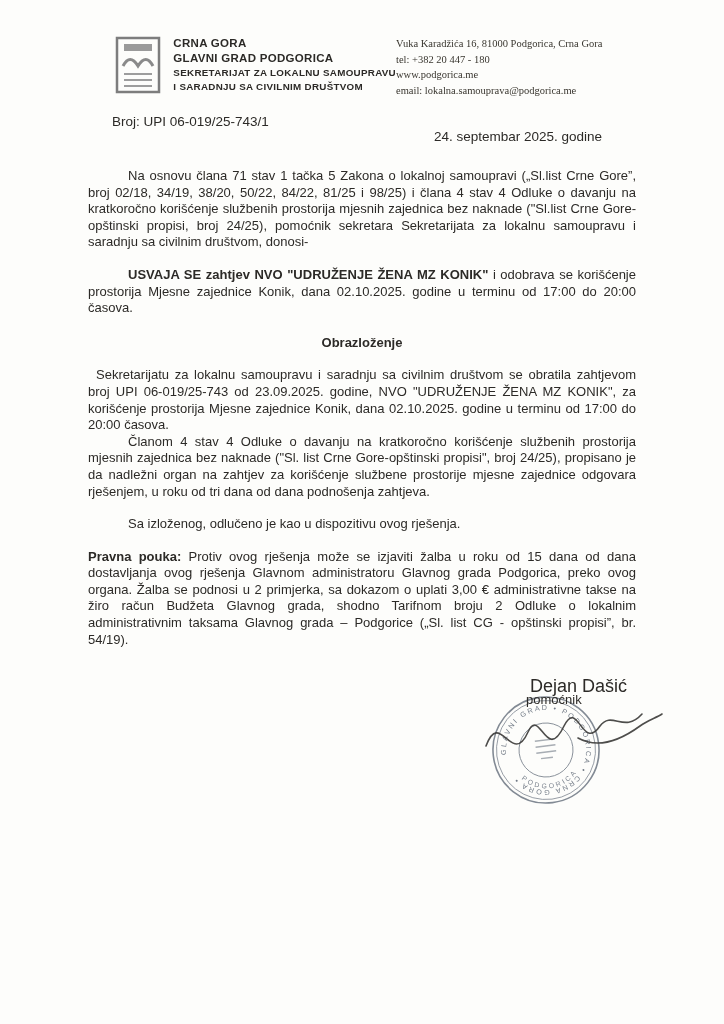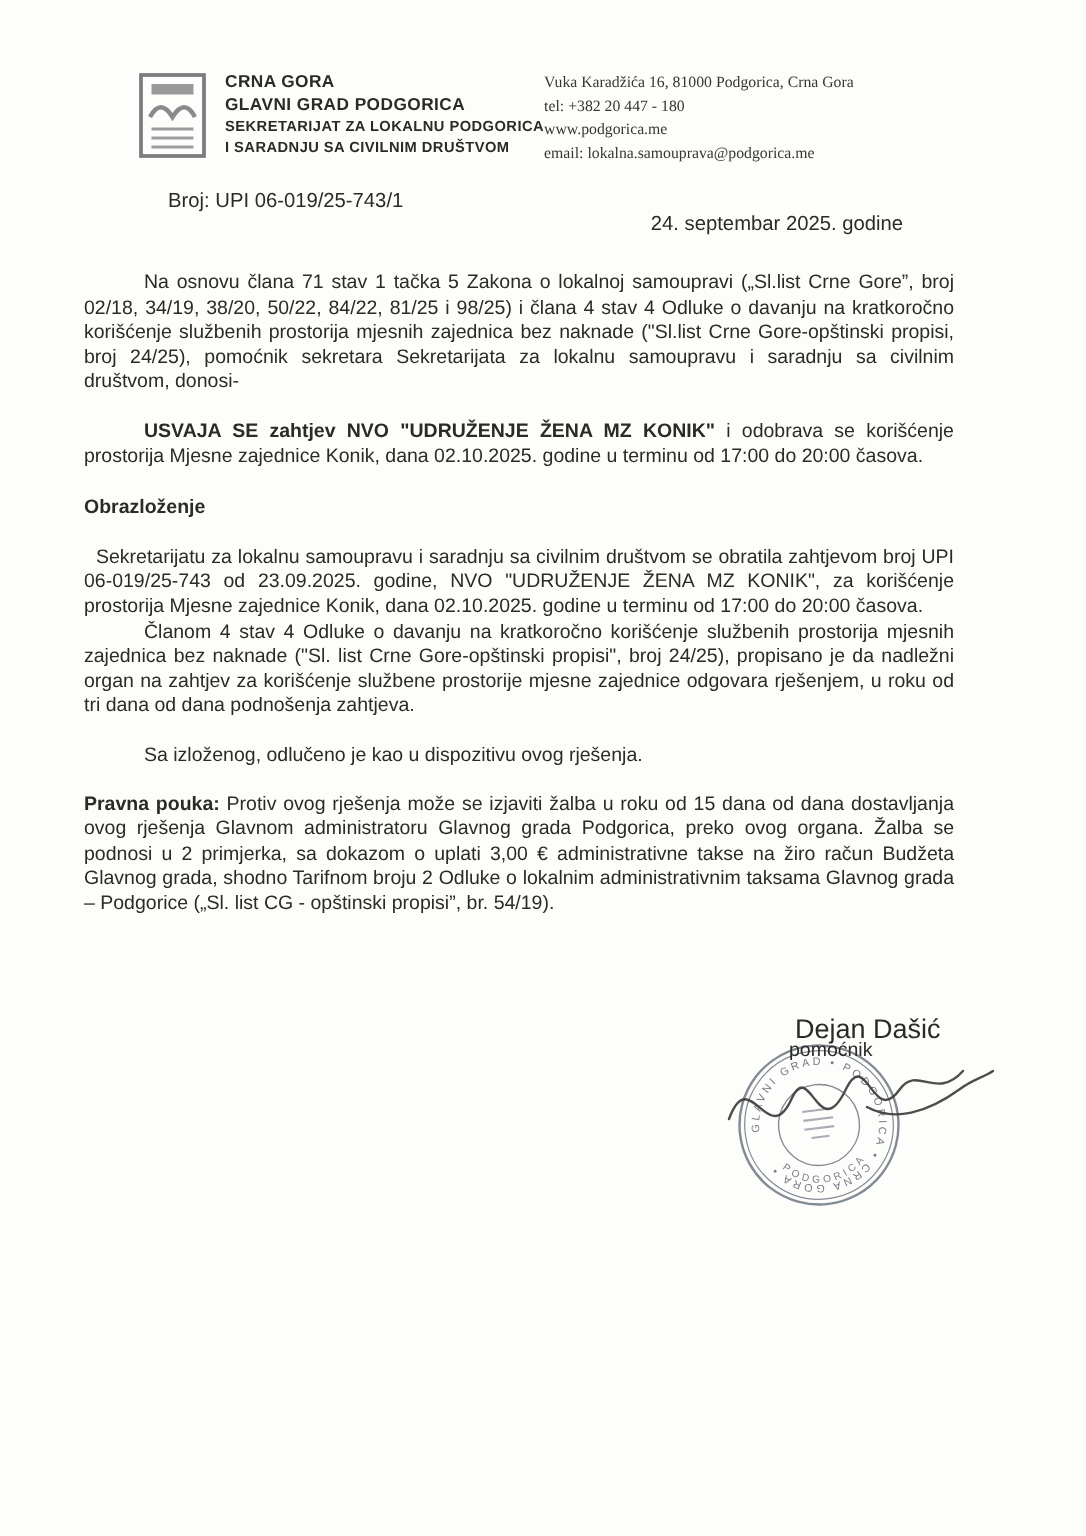--- a/index.html
+++ b/index.html
@@ -11,22 +11,22 @@
     position: relative;
     font-family: "Liberation Sans", sans-serif;
     color: #2c2a27;
     overflow: hidden;
     box-shadow: 0 0 6px rgba(0,0,0,.25);
   }
 
   
   .doc-header {
     display: flex;
-    justify-content: flex-start;
-    padding: 46px 70px 0 92px;
+    justify-content: flex-end;
+    padding: 34px 70px 0 92px;
   }
   .letterhead-left { display: flex; gap: 12px; }
   .coat { flex: 0 0 auto; margin-top: 2px; }
   .org-block { padding-top: 2px; }
   .org-line { font-weight: bold; letter-spacing: .3px; }
   .org-big { font-size: 11.5px; line-height: 15px; }
   .org-small { font-size: 9.8px; line-height: 12.5px; margin-top: 1px; }
   .letterhead-right { width: 258px; padding-top: 2px; }
   .contact-line { font-size: 10.5px; line-height: 15.5px; color: #39362f; font-family: Liberation Serif, serif; }
 
@@ -34,37 +34,38 @@
   .ref-row {
     display: flex;
     padding: 16px 88px 0 112px;
     font-size: 13.5px;
     flex-direction: column;
   }
   .ref-date { margin-left: auto; margin-right: 34px; }
 
   
   .doc-body {
-    padding: 24px 88px 0 56px;
+    padding: 24px 88px 0 88px;
     font-size: 13px;
     line-height: 16.6px;
     text-align: justify;
   }
   .para { margin-bottom: 16px; }
   .para.tight { margin-bottom: 0; }
   .indent { text-indent: 40px; }
   .small-indent { text-indent: 8px; }
   .doc-title {
     text-align: center;
     font-weight: bold;
     font-size: 13.5px;
     letter-spacing: .6px;
     margin: 20px 0 18px 0;
   }
   .reasoning-title {
+    text-align: center;
     font-weight: bold;
     font-size: 13px;
     margin: 18px 0 16px 0;
   }
   b { font-weight: bold; }
 
   
   .signature-area {
     position: absolute;
     top: 668px; left: 428px;
@@ -92,21 +93,21 @@
     <div class="letterhead-left">
       <svg class="coat" width="46" height="58" viewBox="0 0 46 58" aria-hidden="true">
         <rect x="2" y="2" width="42" height="54" fill="none" stroke="#7d7d7d" stroke-width="2.5"></rect>
         <rect x="9" y="8" width="28" height="7" fill="#9a9a9a"></rect>
         <path d="M8 30 q7 -13 15 0 q8 -13 15 0" stroke="#8a8a8a" fill="none" stroke-width="3"></path>
         <path d="M9 38 h28 M9 44 h28 M9 50 h28" stroke="#9d9d9d" stroke-width="2"></path>
       </svg>
       <div class="org-block">
         <div class="org-line org-big">CRNA GORA</div>
         <div class="org-line org-big">GLAVNI GRAD PODGORICA</div>
-        <div class="org-line org-small">SEKRETARIJAT ZA LOKALNU PODGORICA</div>
+        <div class="org-line org-small">SEKRETARIJAT ZA LOKALNU SAMOUPRAVU</div>
         <div class="org-line org-small">I SARADNJU SA CIVILNIM DRUŠTVOM</div>
       </div>
     </div>
     <div class="letterhead-right">
       <div class="contact-line">Vuka Karadžića 16, 81000 Podgorica, Crna Gora</div>
       <div class="contact-line">tel: +382 20 447 - 180</div>
       <div class="contact-line">www.podgorica.me</div>
       <div class="contact-line">email: lokalna.samouprava@podgorica.me</div>
     </div>
   </header>

